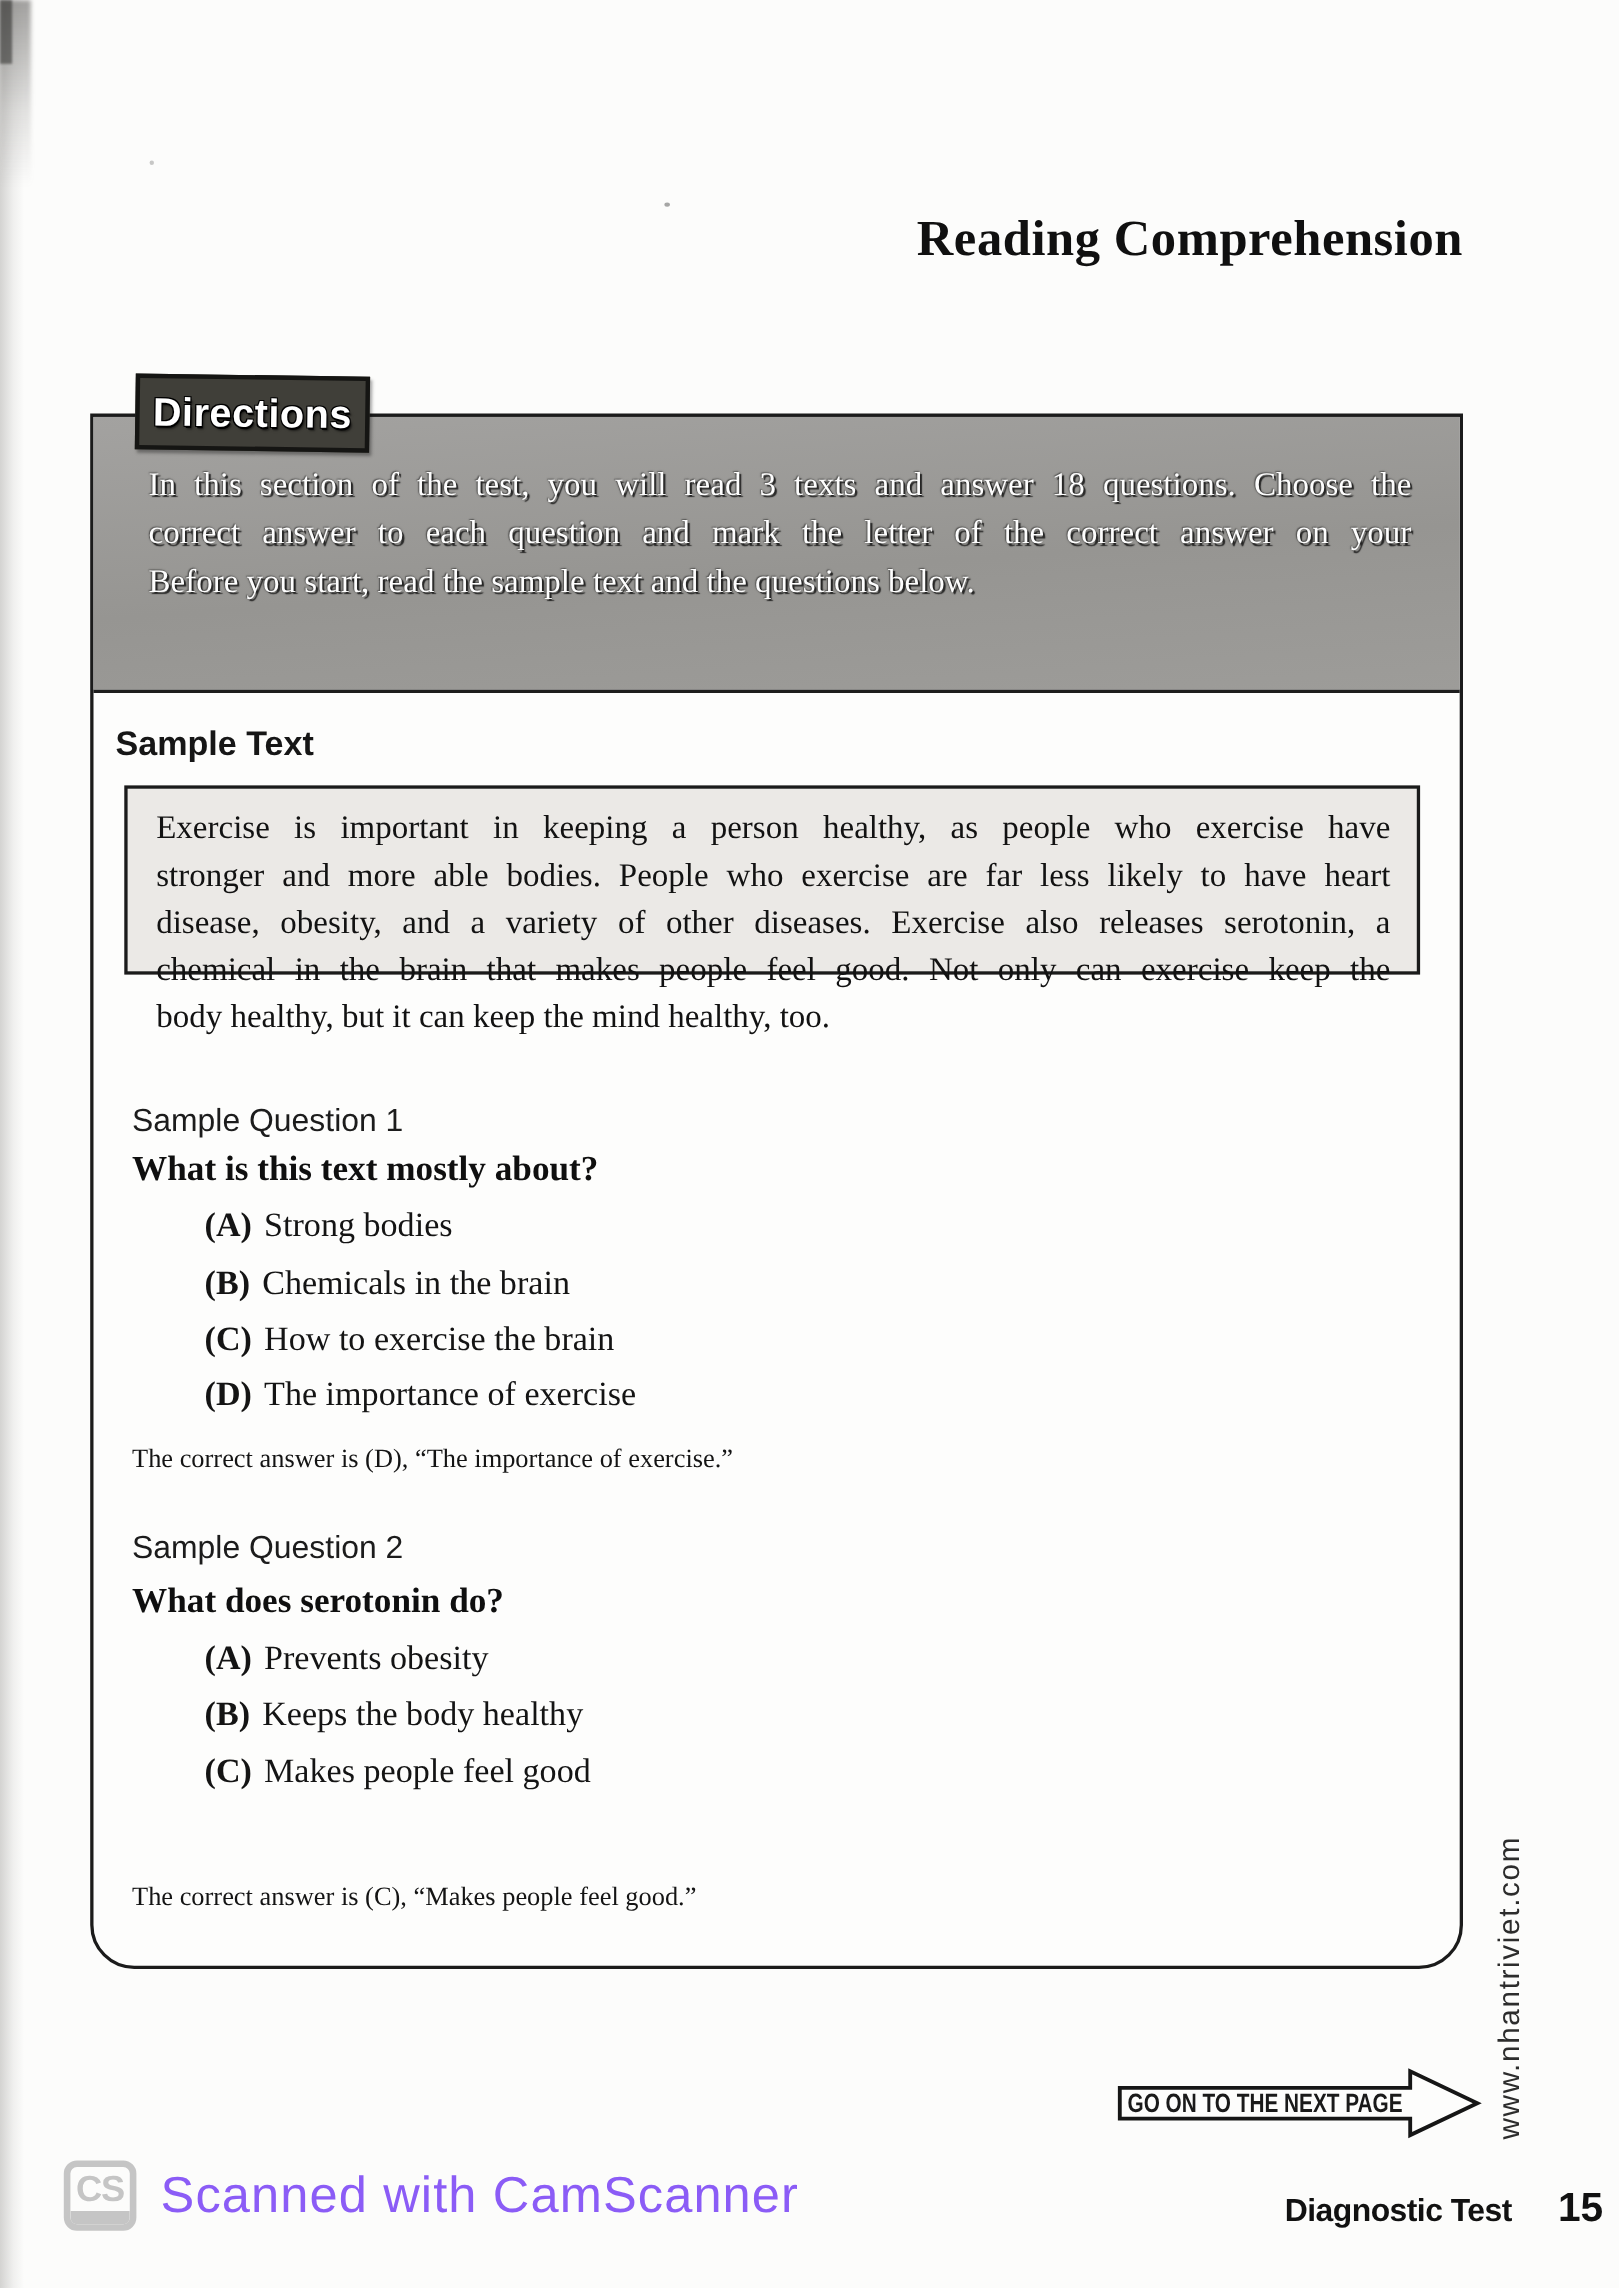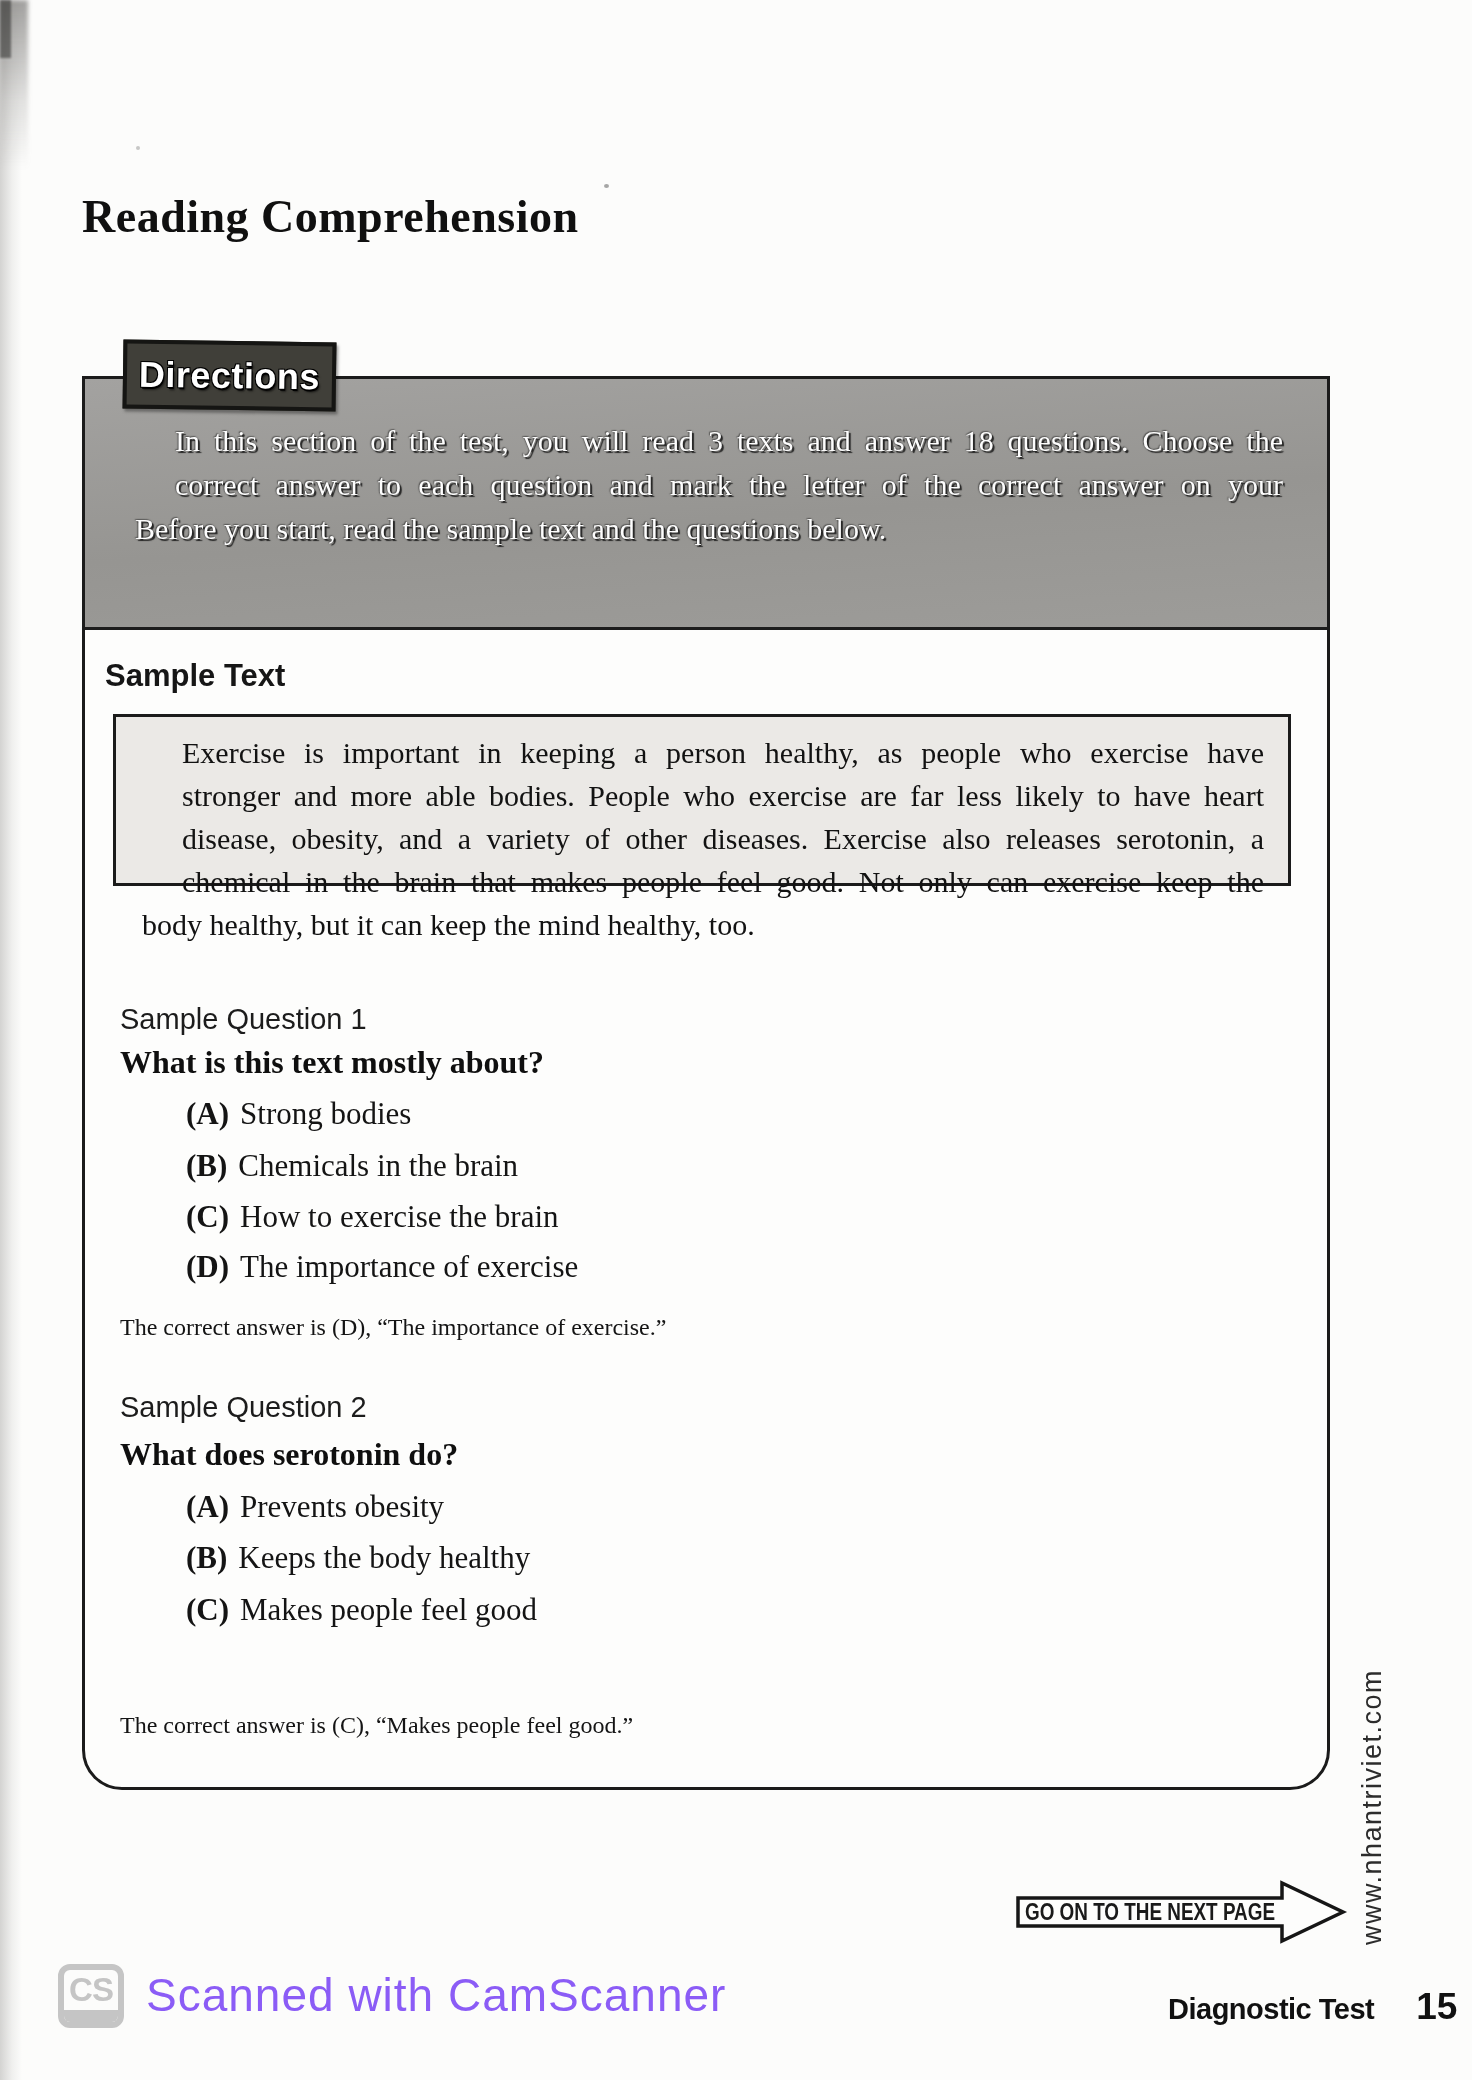--- a/index.html
+++ b/index.html
@@ -11,40 +11,40 @@
   
   .edge-left{position:absolute;left:0;top:0;width:22px;height:100%;
     background:linear-gradient(to right, rgba(118,116,113,0.30), rgba(150,149,146,0.12) 55%, rgba(0,0,0,0));}
   .corner-smudge{position:absolute;left:0;top:0;width:28px;height:170px;filter:blur(2px);
     background:linear-gradient(to bottom, rgba(72,70,67,0.50), rgba(110,108,105,0.18) 60%, rgba(0,0,0,0));}
   .corner-wedge{position:absolute;left:0;top:0;width:11px;height:58px;background:rgba(42,42,40,0.55);filter:blur(1px);}
   .speck1{position:absolute;left:604px;top:184px;width:5px;height:4px;border-radius:50%;background:rgba(95,95,95,0.55);}
   .speck2{position:absolute;left:136px;top:146px;width:4px;height:4px;border-radius:50%;background:rgba(120,120,120,0.4);}
 
   .title{
-    position:absolute; left:82px; top:190px; width:1248px; text-align:left;
+    position:absolute; left:82px; top:190px; width:1248px; text-align:right;
     font-size:46px; font-weight:bold; letter-spacing:0.5px; color:#101010;
   }
 
   .main-box{
     position:absolute; left:82px; top:376px; width:1248px; height:1414px;
     box-sizing:border-box; border:3.5px solid #1b1b1b; border-radius:0 0 40px 40px;
     background:#fdfdfc;
   }
   .dir-panel{
     position:absolute; left:0; top:0; width:100%; height:251px; box-sizing:border-box;
     background:linear-gradient(176deg,#a3a2a0 0%, #969592 55%, #9d9c99 100%);
     border-bottom:3px solid #1d1d1d;
   }
   .dir-text{
     padding:40px 44px 0 50px; font-size:30px; line-height:44px; color:#fdfdfd;
     text-shadow:0 0 2px rgba(0,0,0,0.5), 2px 2px 1px rgba(12,12,12,0.8), -1px -1px 1px rgba(12,12,12,0.35);
   }
   .tline{text-align:left;}
-  .jl{text-align:justify; text-align-last:justify;margin-left:40px;}
+  .jl{text-align:justify; text-align-last:justify;}
   .dir-note{margin-top:0;}
 
   .dir-tab{
     position:absolute; left:123px; top:341px; width:213px; height:69px; box-sizing:border-box;
     background:#403f39; border:4px solid #151513; transform:rotate(0.8deg);
     display:flex; align-items:center; justify-content:center;
     box-shadow:2px 3px 3px rgba(0,0,0,0.35);
   }
   .dir-tab span{
     font-family:"Liberation Sans","DejaVu Sans",sans-serif; font-weight:bold;

